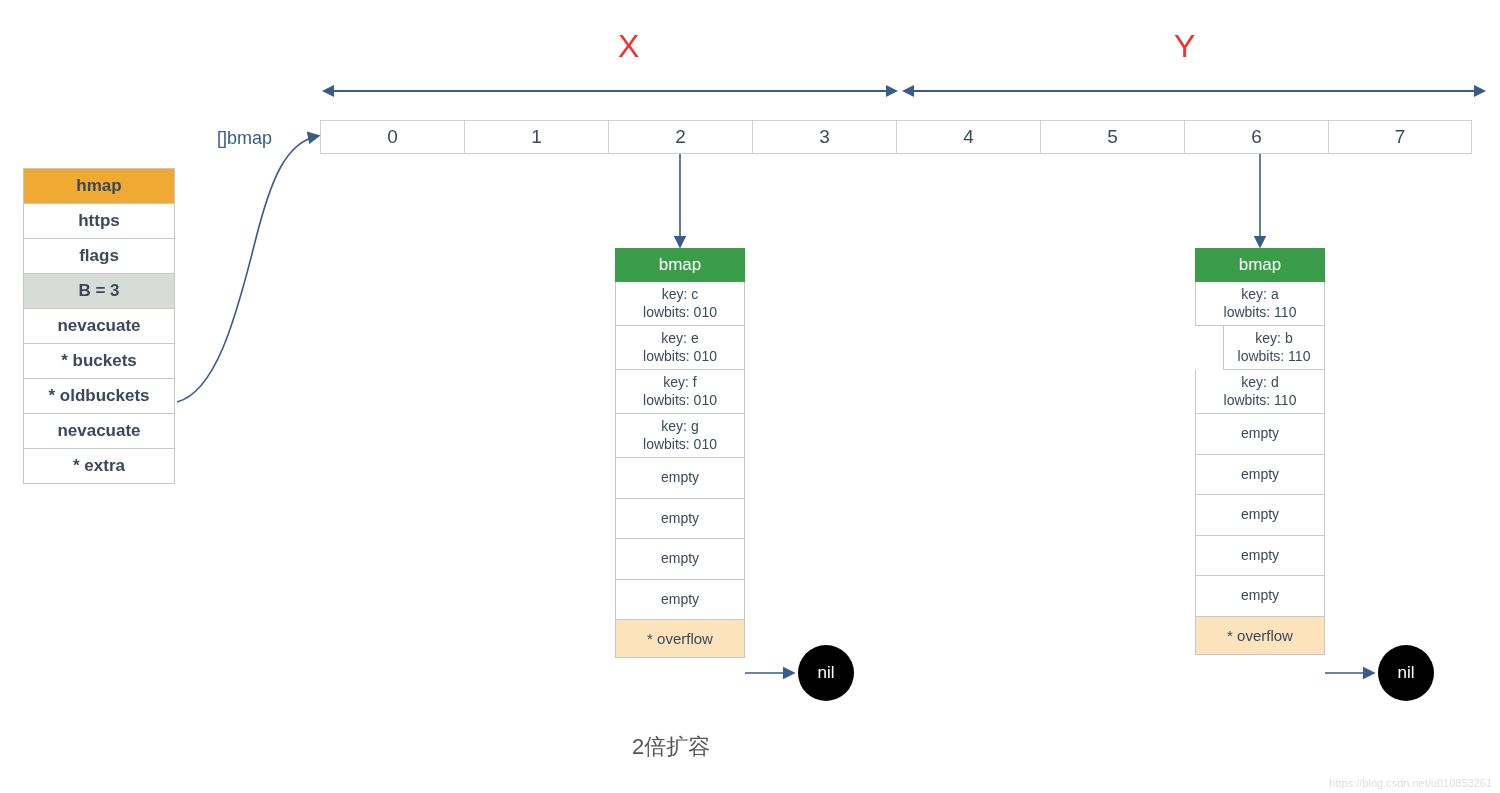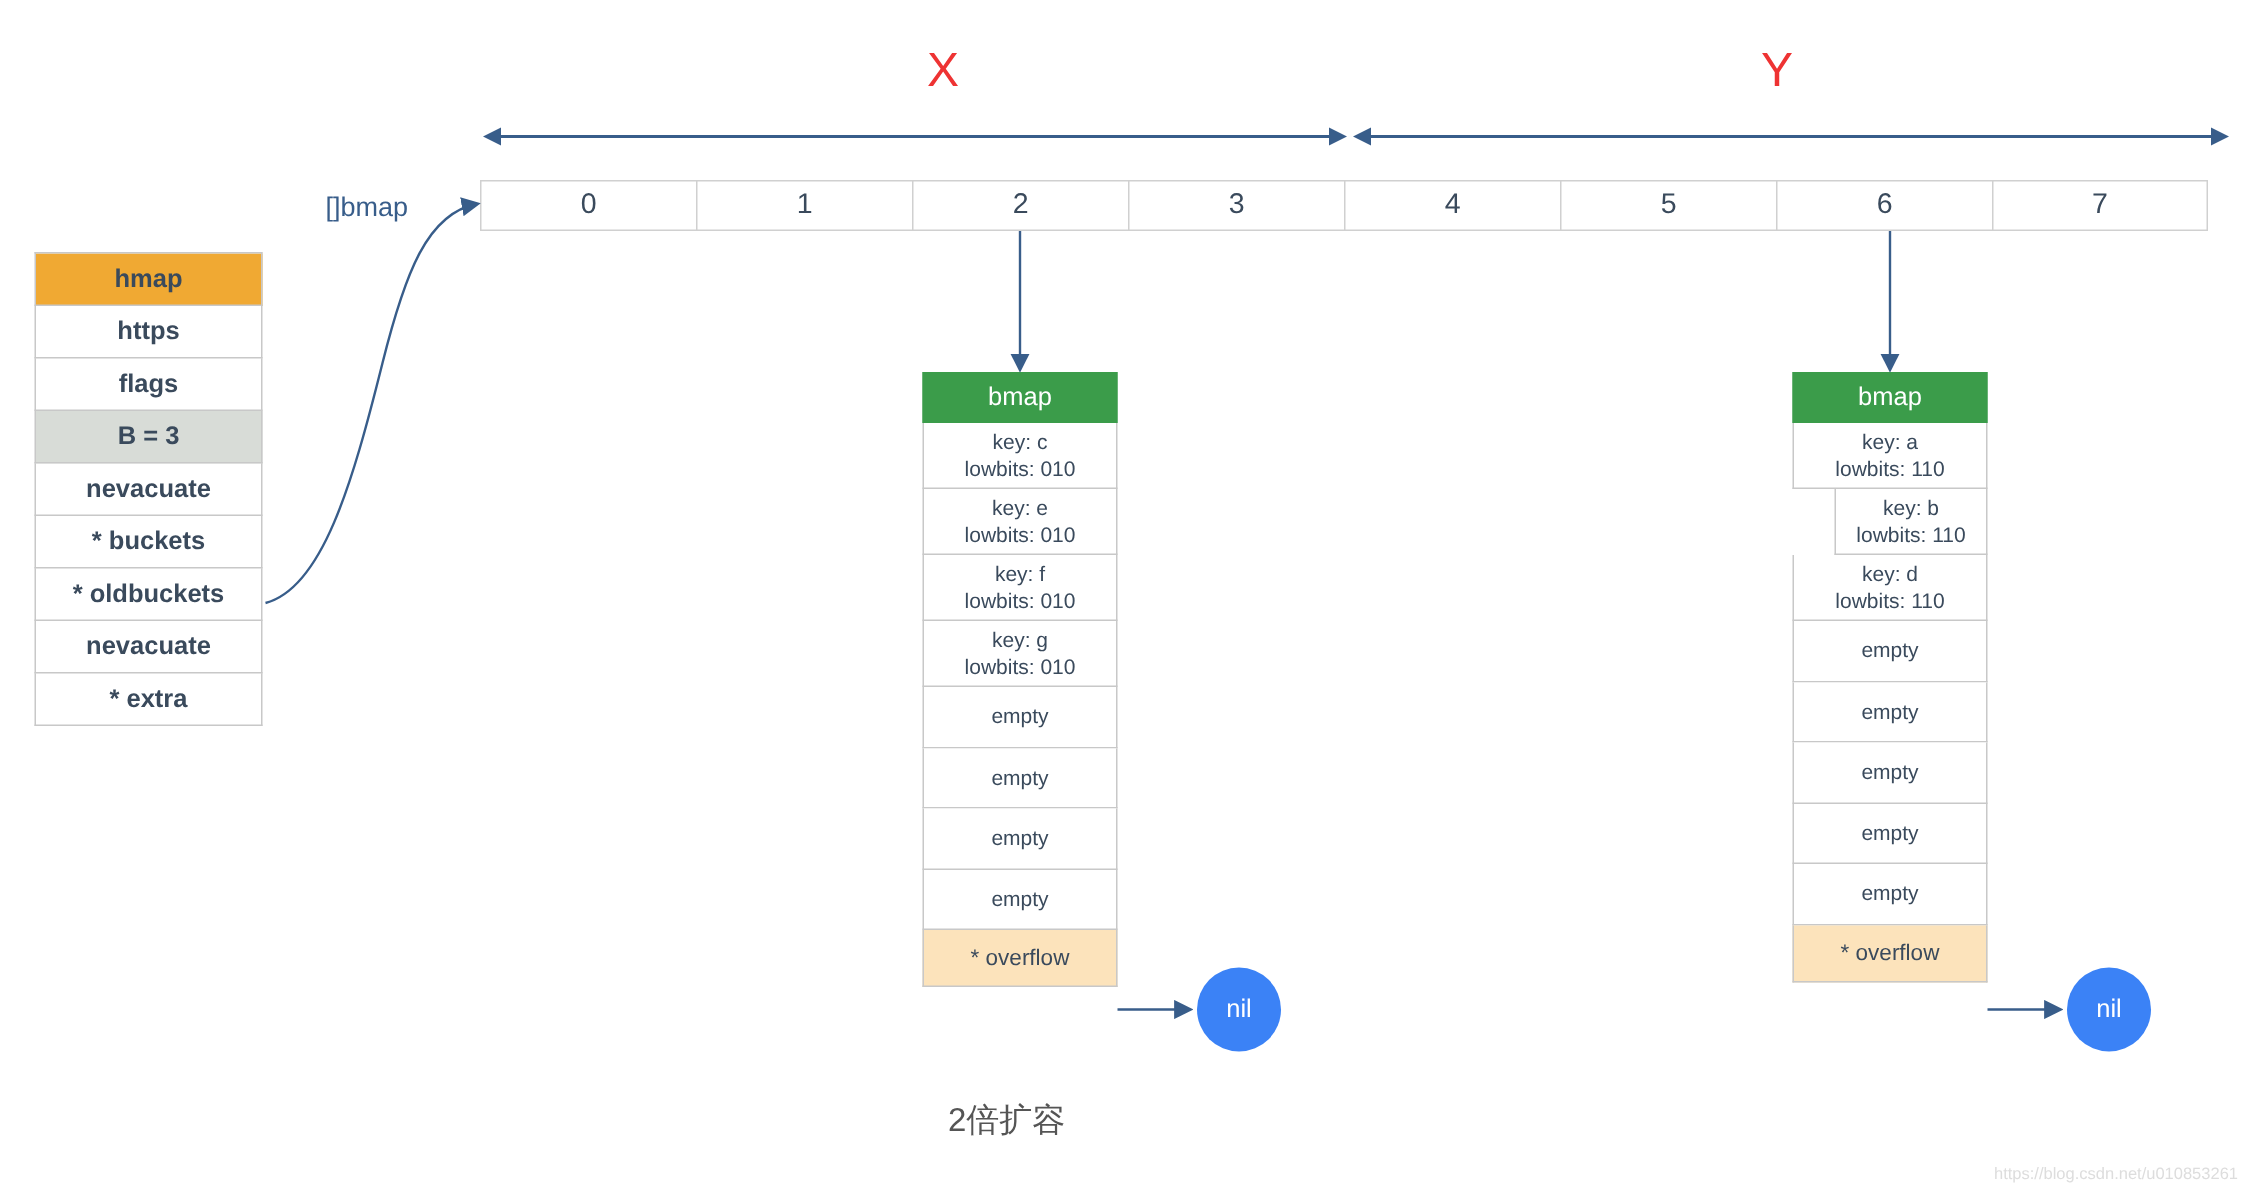--- a/index.html
+++ b/index.html
@@ -106,21 +106,21 @@
       border-top: none;
       text-align: center;
       padding: 10px 2px;
       font-size: 15px;
     }
 
     .nil-circle {
       position: absolute;
       width: 56px; height: 56px;
       border-radius: 50%;
-      background: #3b82f6;
+      background: #000000;
       color: #fff;
       display: flex;
       align-items: center;
       justify-content: center;
       font-size: 17px;
     }
 
     .caption {
       position: absolute;
       left: 632px;

